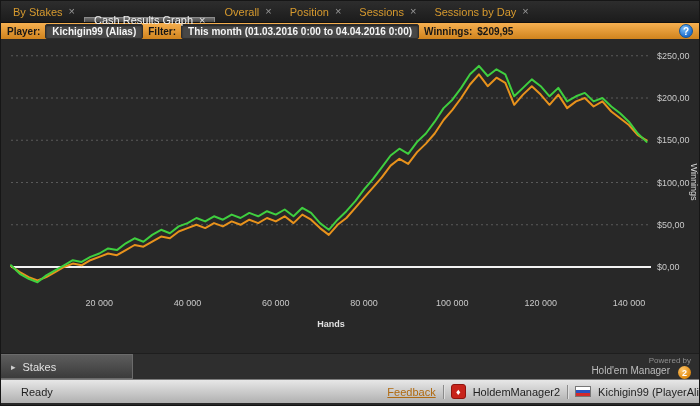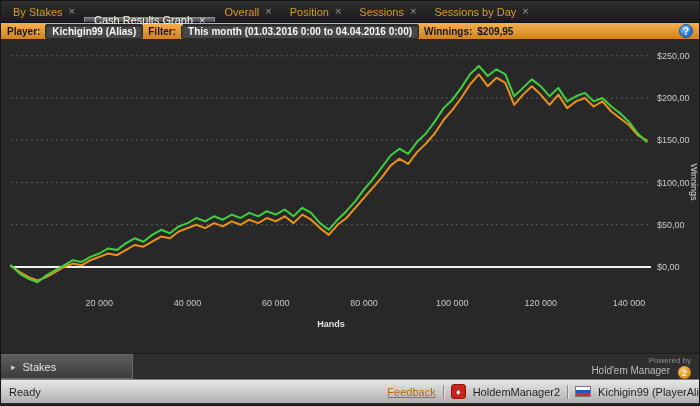--- a/index.html
+++ b/index.html
@@ -27,21 +27,21 @@
   .options-btn { position:absolute; left:0; top:0; height:100%; width:132px; background:linear-gradient(#5d5d5d,#3b3b3b); border:1px solid #6b6b6b; border-left:none; display:flex; align-items:center; gap:7px; padding:0 10px; color:#e2e2e2; font-size:11px; }
   .options-btn .arrow { font-size:9px; color:#cfcfcf; }
   .legend { position:absolute; left:50%; top:50%; transform:translate(-50%,-50%); display:flex; align-items:center; gap:6px; color:#e2e2e2; font-size:10px; white-space:nowrap; }
   .legend .swatch { width:9px; height:9px; display:inline-block; }
   .legend .swatch + span { margin-right:10px; }
   .powered { position:absolute; right:8px; top:2px; text-align:right; font-size:8px; color:#8f8f8f; line-height:10px; }
   .brandline { font-size:10px; color:#bdbdbd; display:flex; align-items:flex-start; gap:8px; justify-content:flex-end; }
   .badge2 { width:13px; height:13px; border-radius:50%; background:radial-gradient(circle at 35% 30%, #ffc66a, #e08a10 70%); color:#fff; font-size:9px; font-weight:bold; display:inline-flex; align-items:center; justify-content:center; }
 
   
-  .statusbar { height:24px; background:linear-gradient(#e7e7e7,#b0b0b0); border-top:1px solid #7d7d7d; display:flex; align-items:center; padding-left:8px; font-size:11px; color:#1e1e1e; }
+  .statusbar { height:24px; background:linear-gradient(#e7e7e7,#b0b0b0); border-top:1px solid #7d7d7d; display:flex; align-items:center; padding-left:20px; font-size:11px; color:#1e1e1e; }
   .status-right { margin-left:auto; display:flex; align-items:center; gap:7px; white-space:nowrap; overflow:hidden; }
   .feedback { color:#b06a10; text-decoration:underline; cursor:pointer; }
   .sep { width:1px; height:14px; background:#8a8a8a; box-shadow:1px 0 0 #dedede; flex:0 0 1px; }
   .hm2icon { width:15px; height:15px; background:#c8241b; border-radius:3px; border:1px solid #8e140e; color:#fff; font-size:9px; display:inline-flex; align-items:center; justify-content:center; flex:0 0 15px; }
   .flag { width:16px; height:11px; border:1px solid #777; display:flex; flex-direction:column; flex:0 0 16px; }
   .flag i { flex:1; display:block; }
   .flag .f1 { background:#ffffff; }
   .flag .f2 { background:#2a52be; }
   .flag .f3 { background:#d32a2a; }
 </style>

